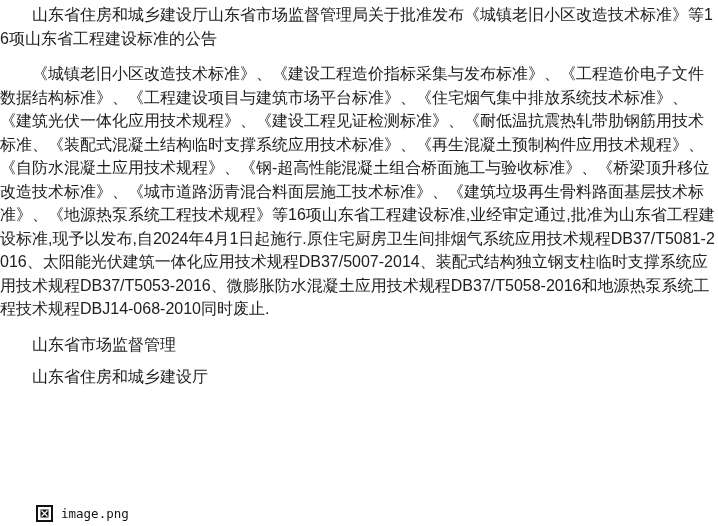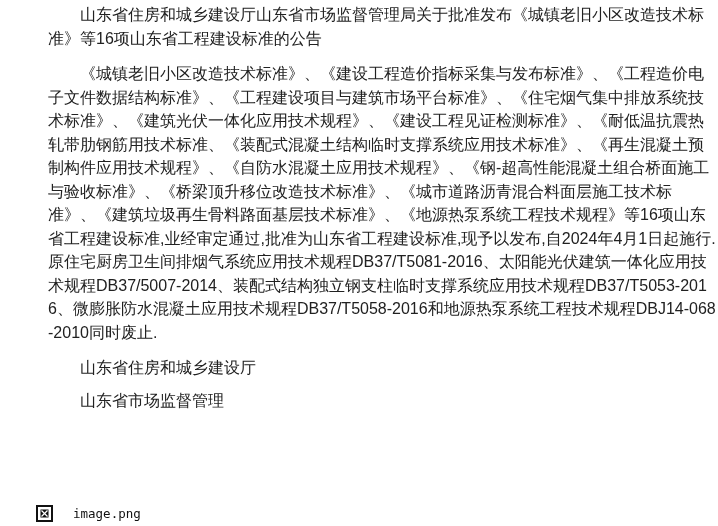--- a/index.html
+++ b/index.html
@@ -21,32 +21,31 @@
     height: 526px;
     padding-top: 3px;
   }
   .para {
     margin: 0 0 9px 0;
     font-size: 16px;
     line-height: 23.5px;
     text-indent: 2em;
     word-break: break-all;
     color: #212121;
-    padding-left: 48px;
   }
   .para.block {
     margin-bottom: 12px;
   }
   .attachment {
     position: absolute;
     left: 36px;
     top: 505px;
     display: flex;
     align-items: flex-start;
-    gap: 20px;
+    gap: 8px;
   }
   .broken-img-icon {
     width: 17px;
     height: 17px;
     display: block;
   }
   .attachment-alt {
     font-family: "DejaVu Sans Mono", "Liberation Mono", monospace;
     font-size: 12.5px;
     line-height: 17px;
@@ -57,23 +56,23 @@
 <body>
 
 <div class="doc">
 
   <p class="para block">山东省住房和城乡建设厅山东省市场监督管理局关于批准发布《城镇老旧小区改造技术标准》等16项山东省工程建设标准的公告</p>
 
   <p class="para block">《城镇老旧小区改造技术标准》、《建设工程造价指标采集与发布标准》、《工程造价电子文件数据结构标准》、《工程建设项目与建筑市场平台标准》、《住宅烟气集中排放系统技术标准》、《建筑光伏一体化应用技术规程》、《建设工程见证检测标准》、《耐低温抗震热轧带肋钢筋用技术标准、《装配式混凝土结构临时支撑系统应用技术标准》、《再生混凝土预制构件应用技术规程》、《自防水混凝土应用技术规程》、《钢-超高性能混凝土组合桥面施工与验收标准》、《桥梁顶升移位改造技术标准》、《城市道路沥青混合料面层施工技术标准》、《建筑垃圾再生骨料路面基层技术标准》、《地源热泵系统工程技术规程》等16项山东省工程建设标准,业经审定通过,批准为山东省工程建设标准,现予以发布,自2024年4月1日起施行.原住宅厨房卫生间排烟气系统应用技术规程DB37/T5081-2016、太阳能光伏建筑一体化应用技术规程DB37/5007-2014、装配式结构独立钢支柱临时支撑系统应用技术规程DB37/T5053-2016、微膨胀防水混凝土应用技术规程DB37/T5058-2016和地源热泵系统工程技术规程DBJ14-068-2010同时废止.</p>
 
 
 
+  <p class="para">山东省市场监督管理</p>
+
   <p class="para">山东省住房和城乡建设厅</p>
-
-  <p class="para">山东省市场监督管理</p>
 
 
   <div class="attachment">
     <span>
       <svg class="broken-img-icon" viewBox="0 0 17 17" xmlns="http://www.w3.org/2000/svg">
         <rect x="1" y="1" width="15" height="15" fill="none" stroke="#111111" stroke-width="2"></rect>
         <rect x="4.5" y="4.5" width="8" height="8" fill="#111111"></rect>
         <line x1="5.5" y1="5.5" x2="11.5" y2="11.5" stroke="#ffffff" stroke-width="1.3"></line>
         <line x1="11.5" y1="5.5" x2="5.5" y2="11.5" stroke="#ffffff" stroke-width="1.3"></line>
       </svg>

